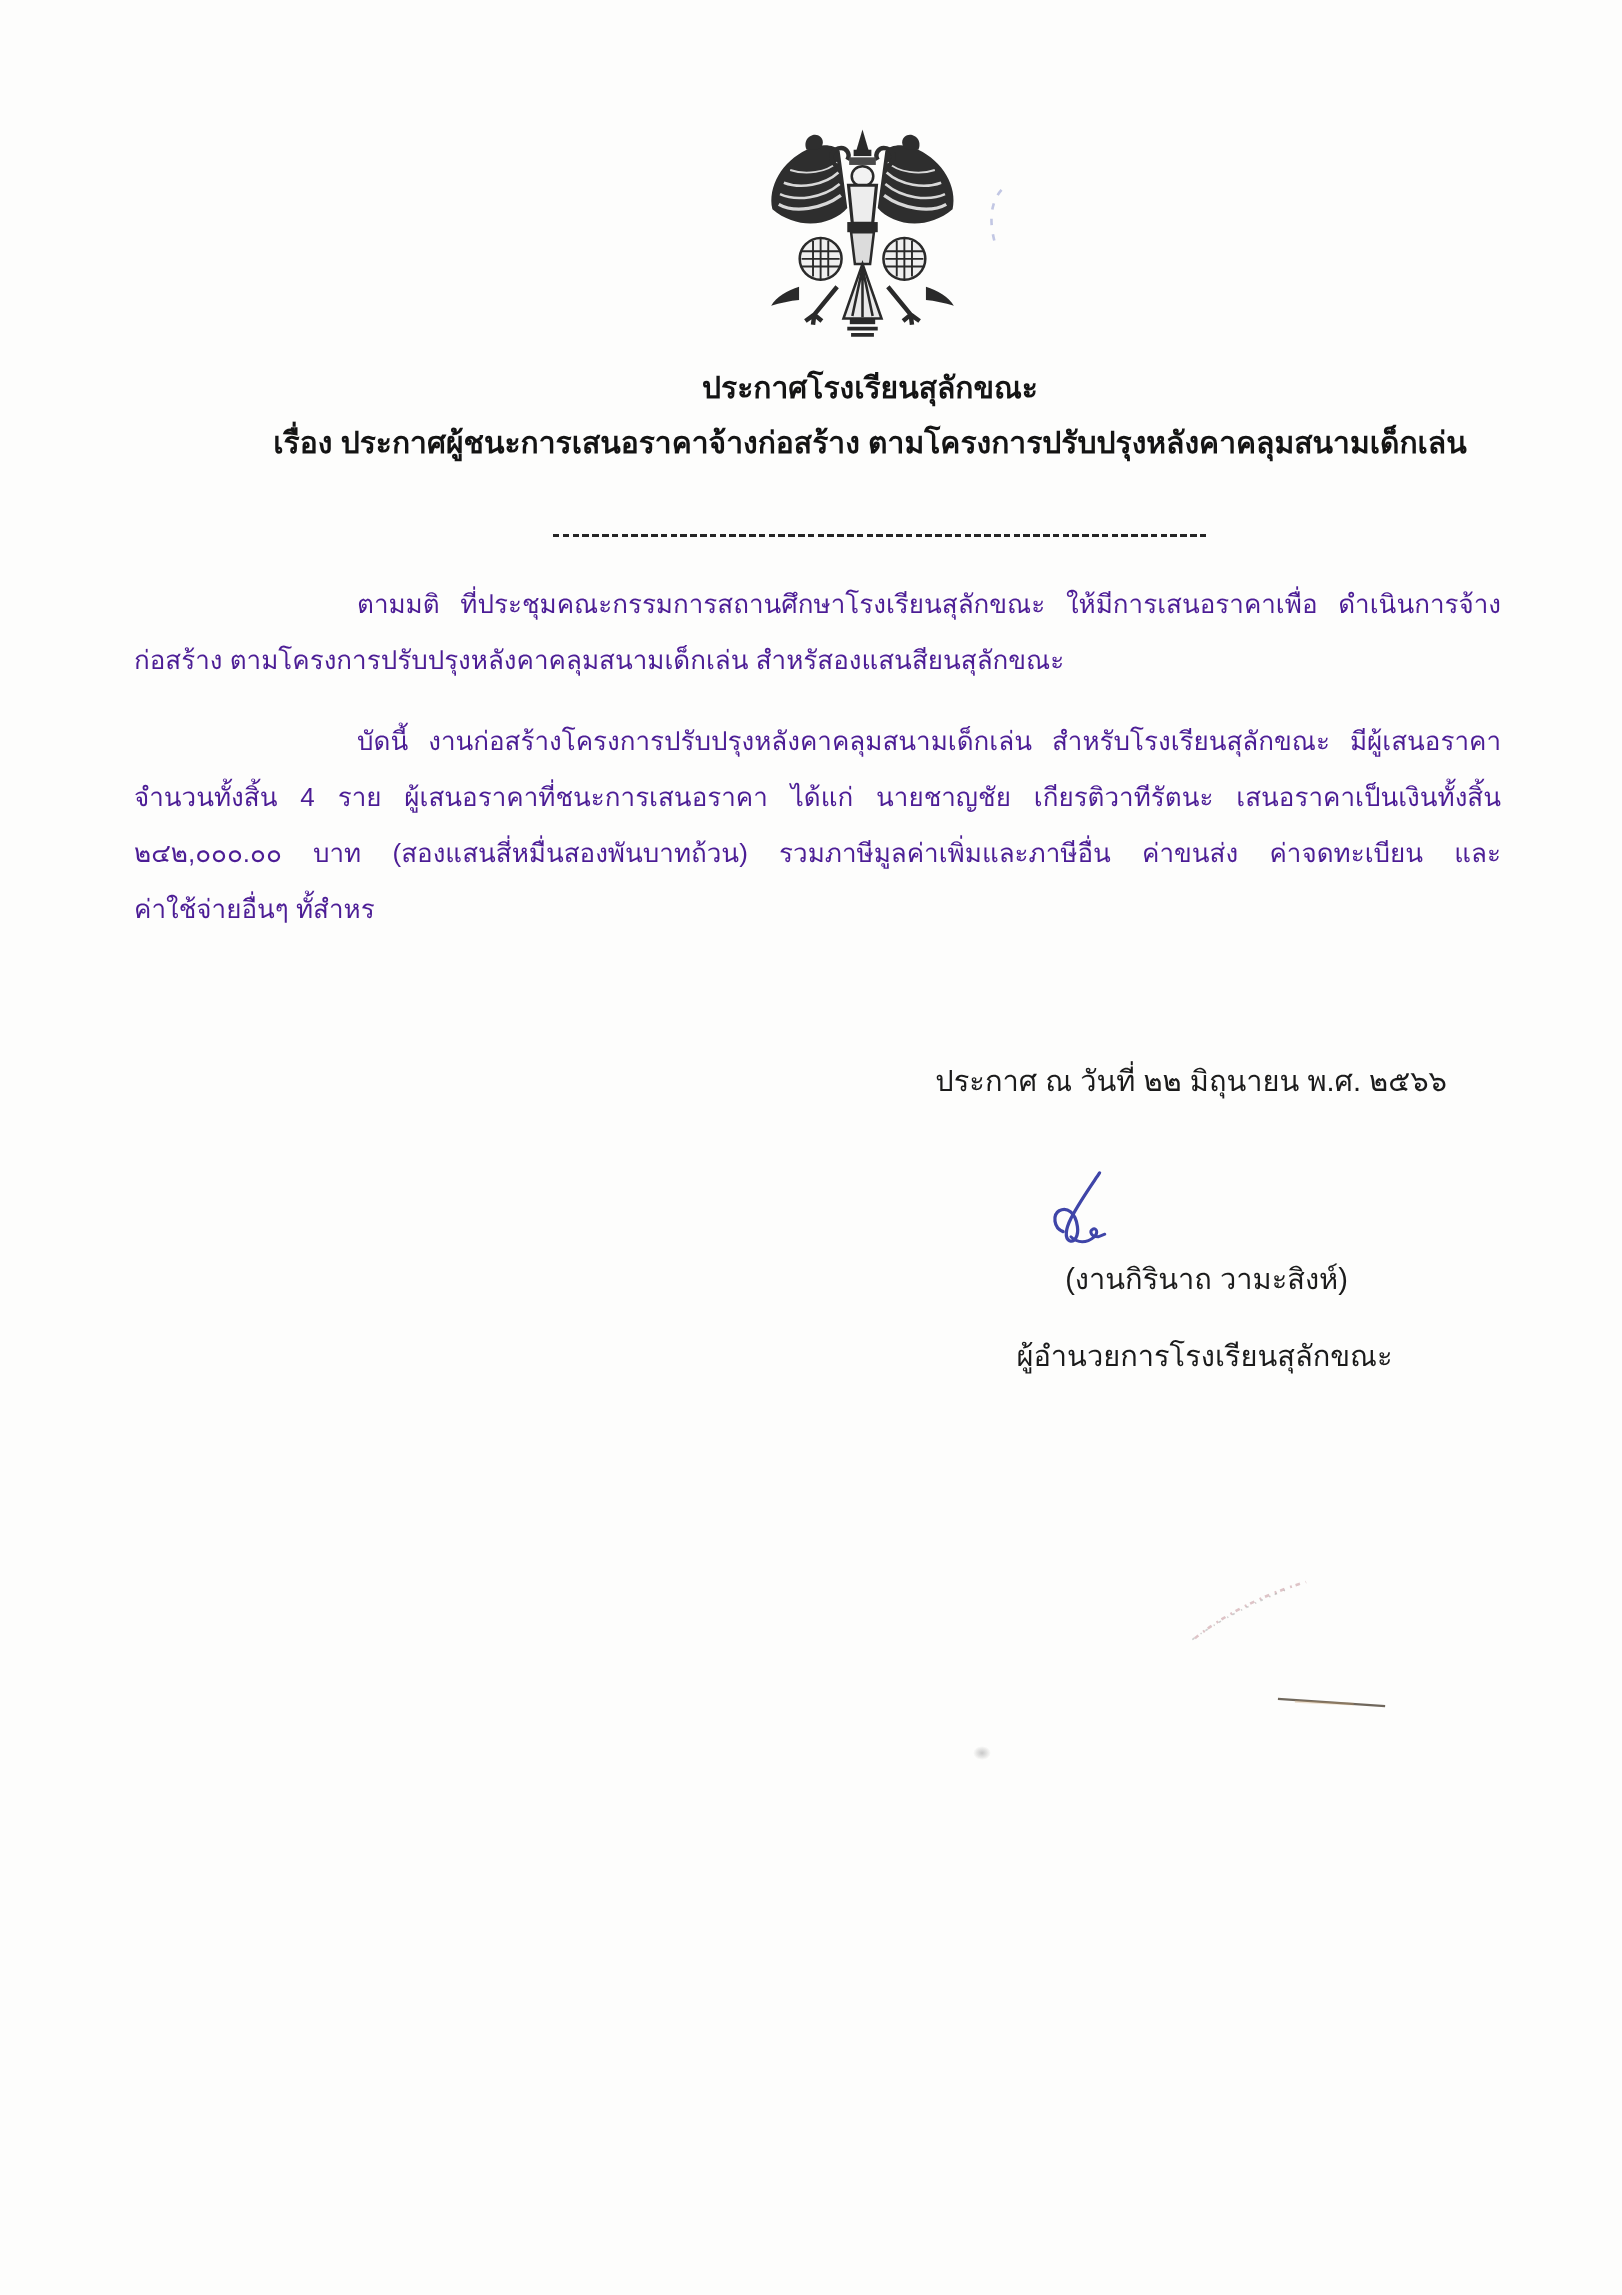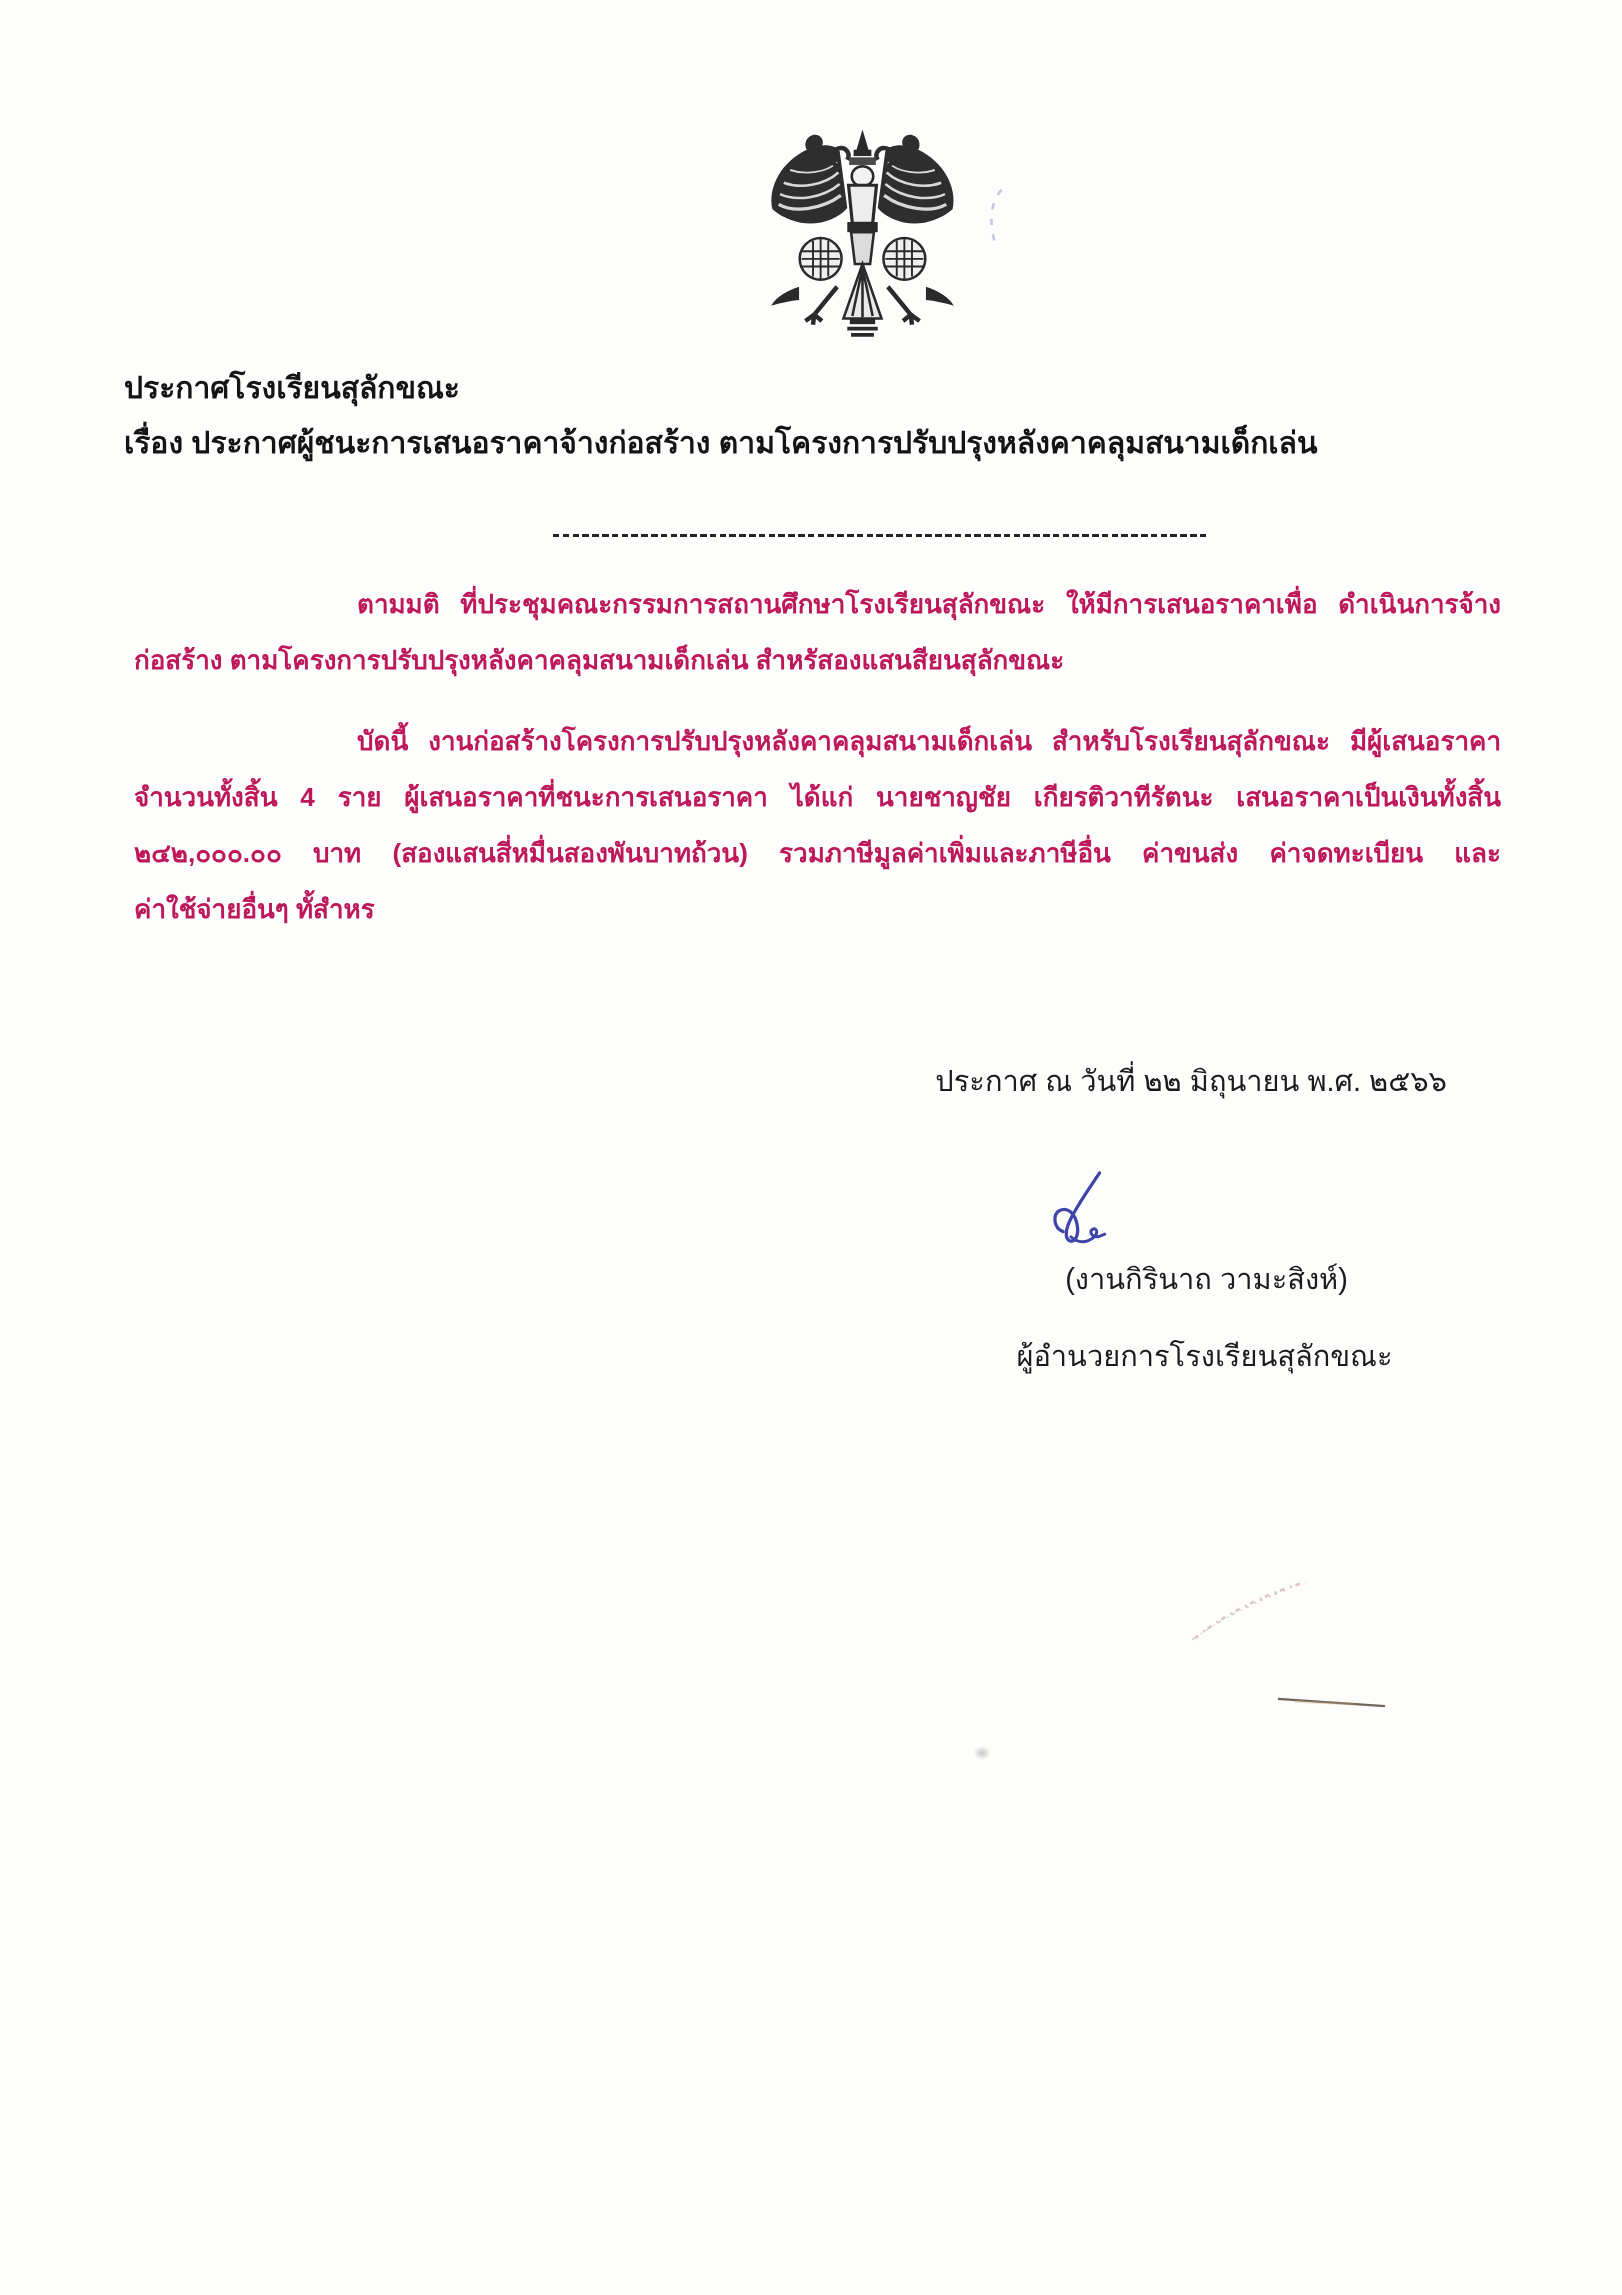--- a/index.html
+++ b/index.html
@@ -6,30 +6,30 @@
   .page {
     position:relative;
     width:1623px; height:2295px;
     background:#fdfdfc;
     font-family:"Liberation Sans","DejaVu Sans",sans-serif;
     color:#1b1b1b;
     overflow:hidden;
   }
   .abs { position:absolute; }
   .emblem { left:761px; top:123px; width:203px; height:226px; }
-  .hline { left:124px; width:1492px; font-weight:bold;
+  .hline { left:124px; width:1492px; text-align:center; font-weight:bold;
            font-size:30px; line-height:42px; color:#141414; white-space:nowrap; }
   .h1 { top:367px; }
   .h2 { top:422px; }
   .h3 { top:477px; }
   .separator {
     left:553px; top:534px; width:655px; height:3.3px;
     background:repeating-linear-gradient(90deg,#262626 0 6.5px,transparent 6.5px 9.8px);
   }
-  .bodyblock { left:134px; width:1367px; font-size:26px; color:#be185d;font-weight:bold; }
+  .bodyblock { left:134px; width:1367px; font-size:26px; color:#4c1d95; }
   .p1 { top:576px; }
   .p2 { top:713px; }
   .bline { height:56px; line-height:56px; white-space:nowrap; }
   .bline.full { text-align:justify; text-align-last:justify; white-space:normal; overflow:hidden; }
   .indent { padding-left:223px; }
   .dateline { left:792px; top:1062px; width:655px; text-align:right;
               font-size:29px; line-height:39px; white-space:nowrap; }
   .signature { left:1037px; top:1169px; width:88px; height:77px; }
   .signername { left:879px; top:1260px; width:655px; text-align:center;
                 font-size:29px; line-height:39px; white-space:nowrap; }

